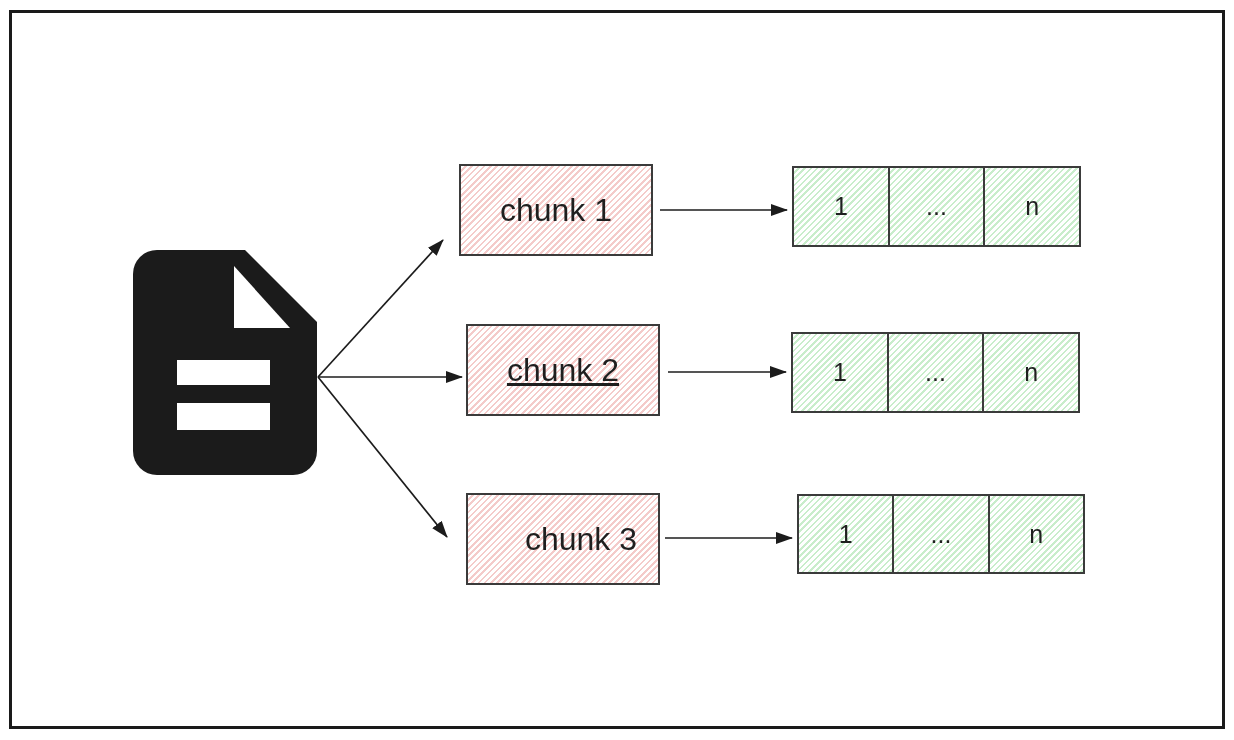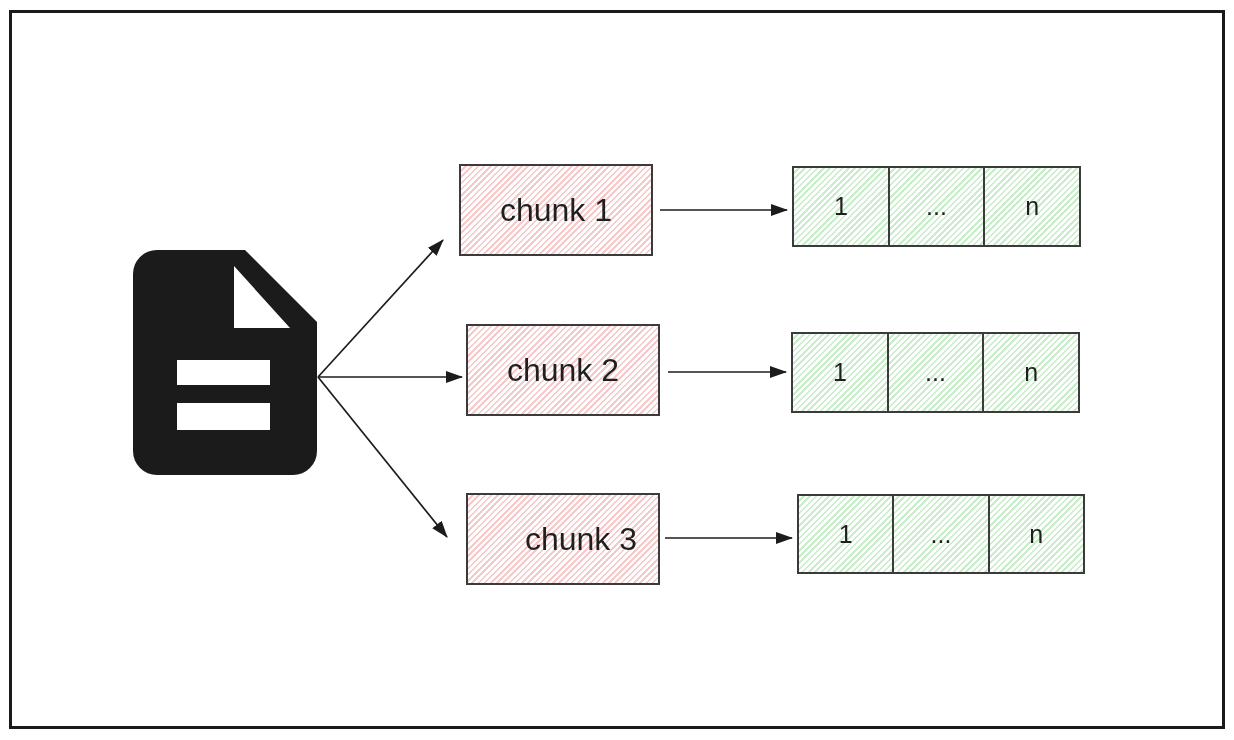--- a/index.html
+++ b/index.html
@@ -31,21 +31,21 @@
     background: repeating-linear-gradient(135deg,
       #ffffff 0px, #ffffff 2.6px,
       #f4cbca 2.6px, #f4cbca 4.4px);
     display: flex;
     align-items: center;
     justify-content: center;
     font-size: 32px;
     color: #1f1f1f;
   }
   .chunk-1 { left: 459px; top: 164px; }
-  .chunk-2 { left: 466px; top: 324px; }
+  .chunk-2 { left: 466px; top: 324px; text-decoration: underline; }
   .chunk-3 { left: 466px; top: 493px; padding-left: 36px; }
   .token-row {
     position: absolute;
     box-sizing: border-box;
     border: 2px solid #3b3b3b;
     display: flex;
   }
   .row-1 { left: 792px; top: 166px; width: 289px; height: 81px; }
   .row-2 { left: 791px; top: 332px; width: 289px; height: 81px; }
   .row-3 { left: 797px; top: 494px; width: 288px; height: 80px; }

